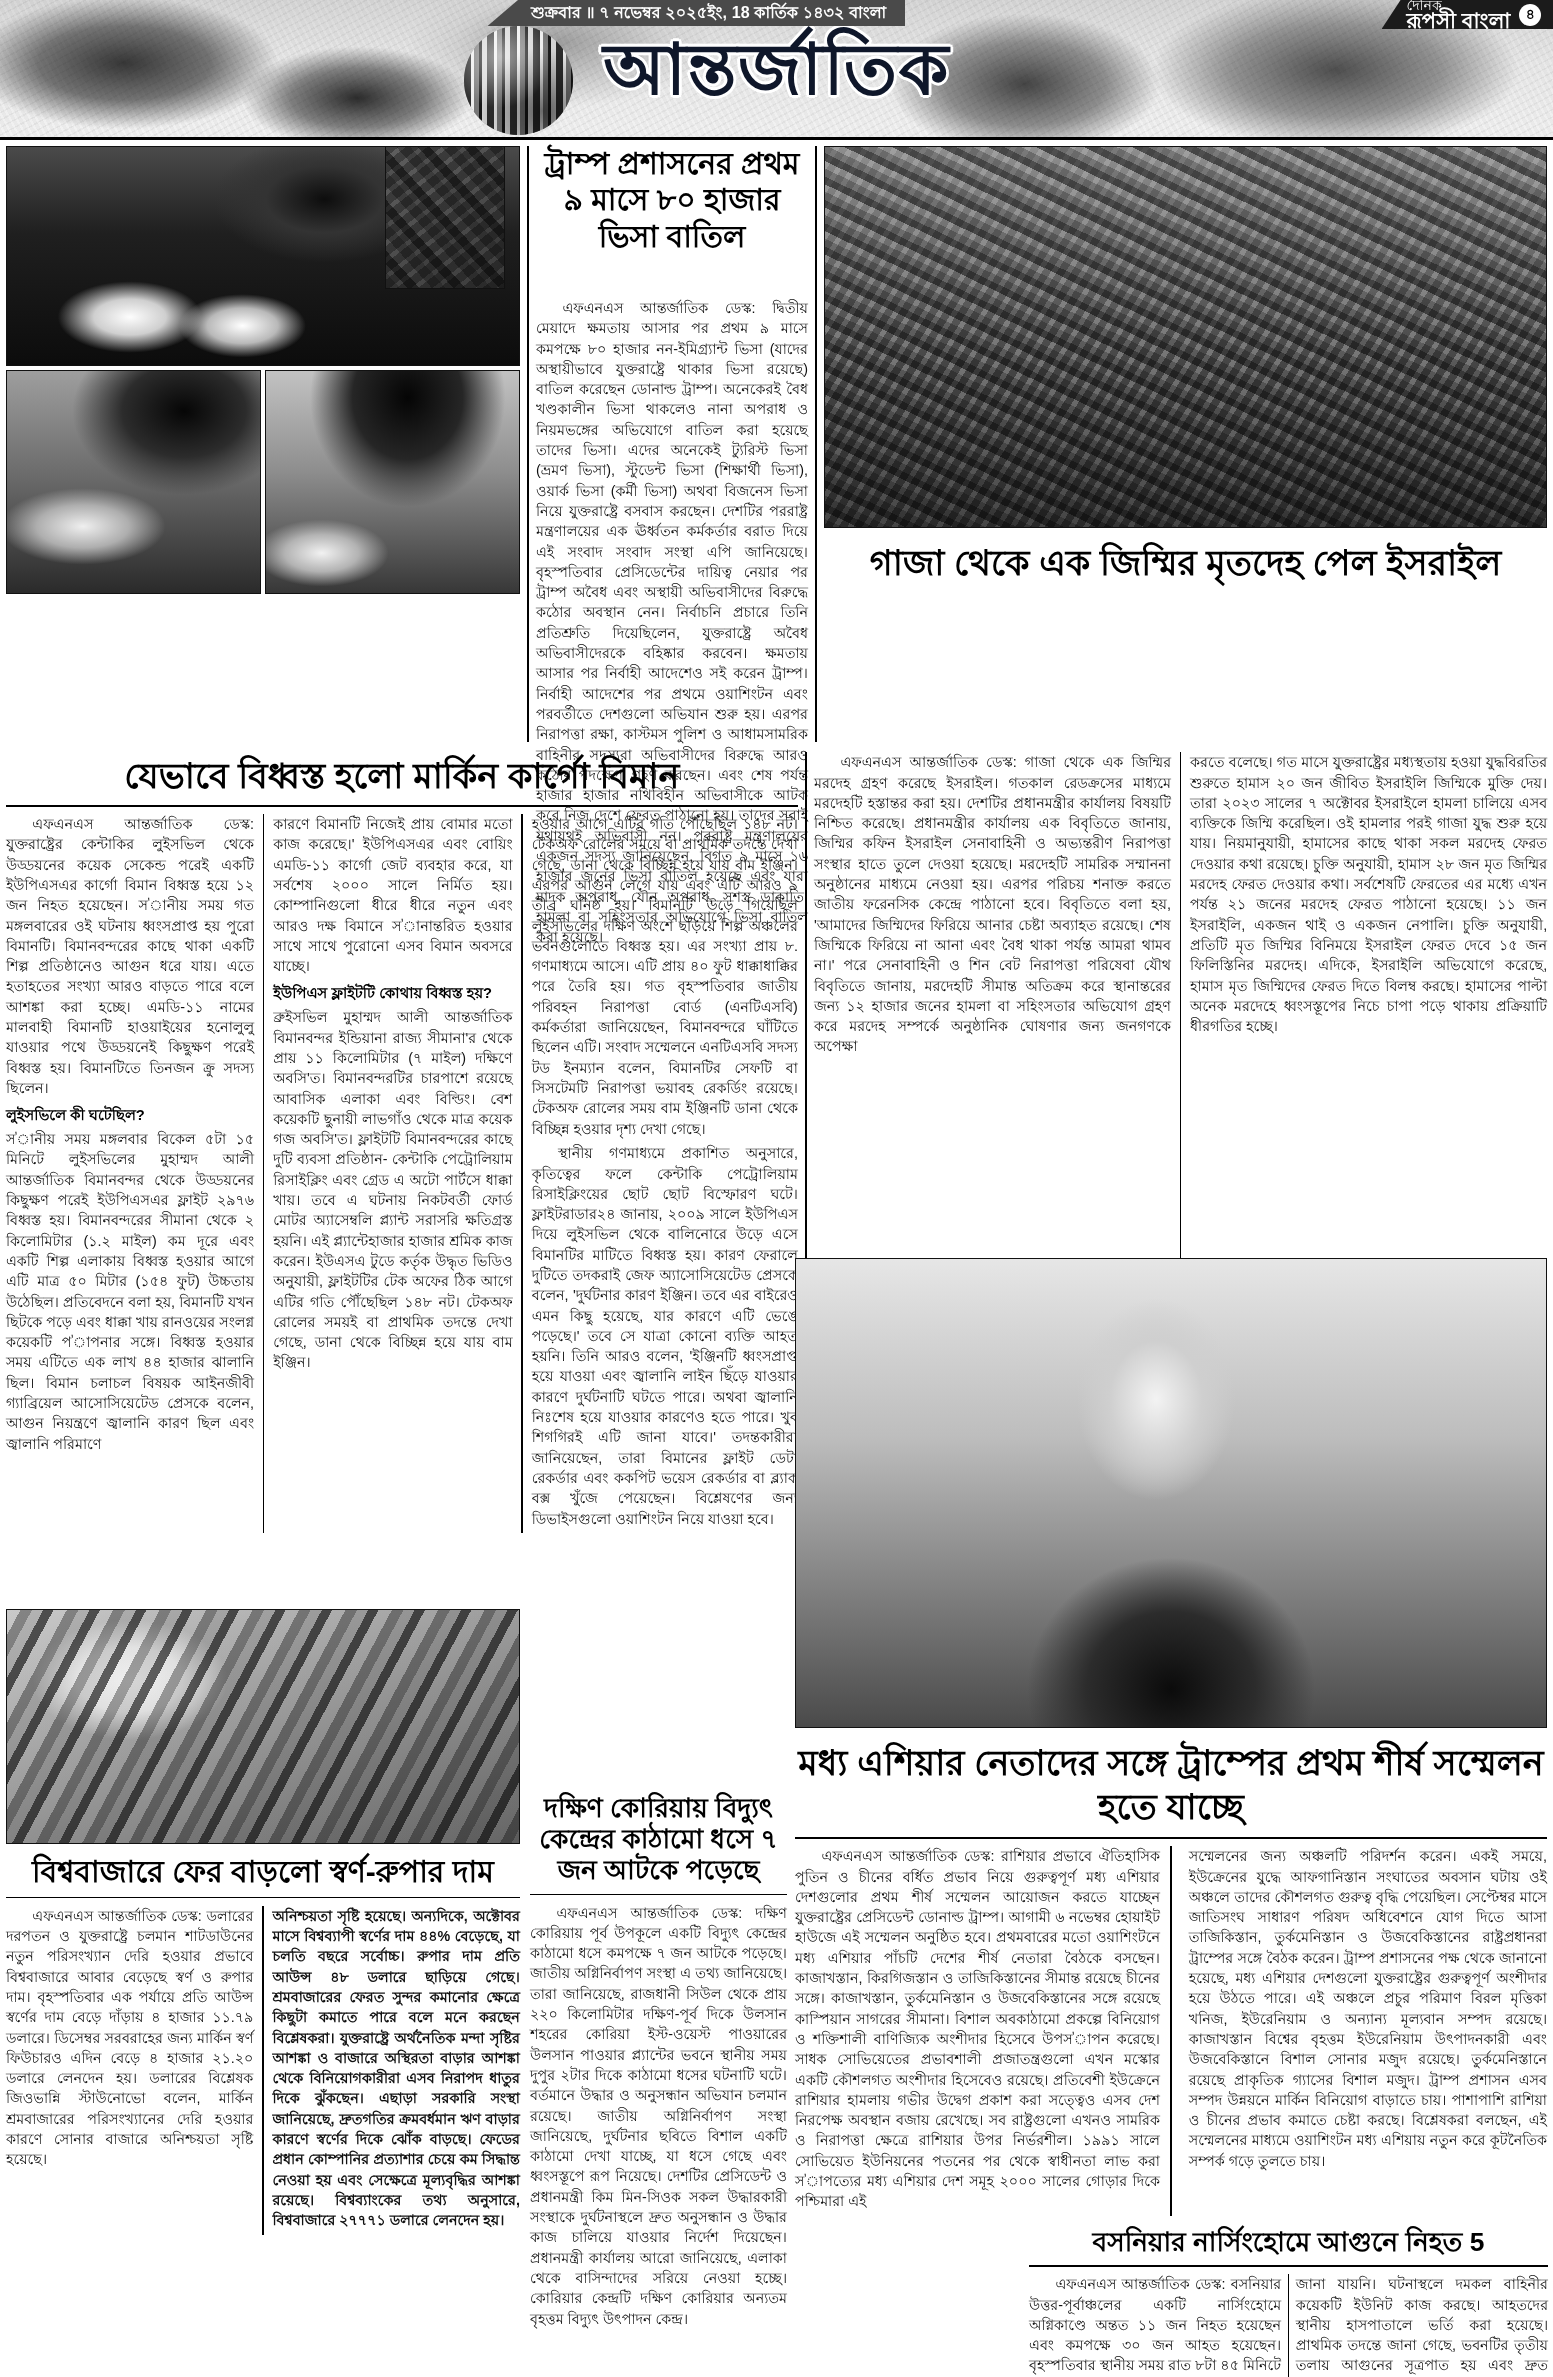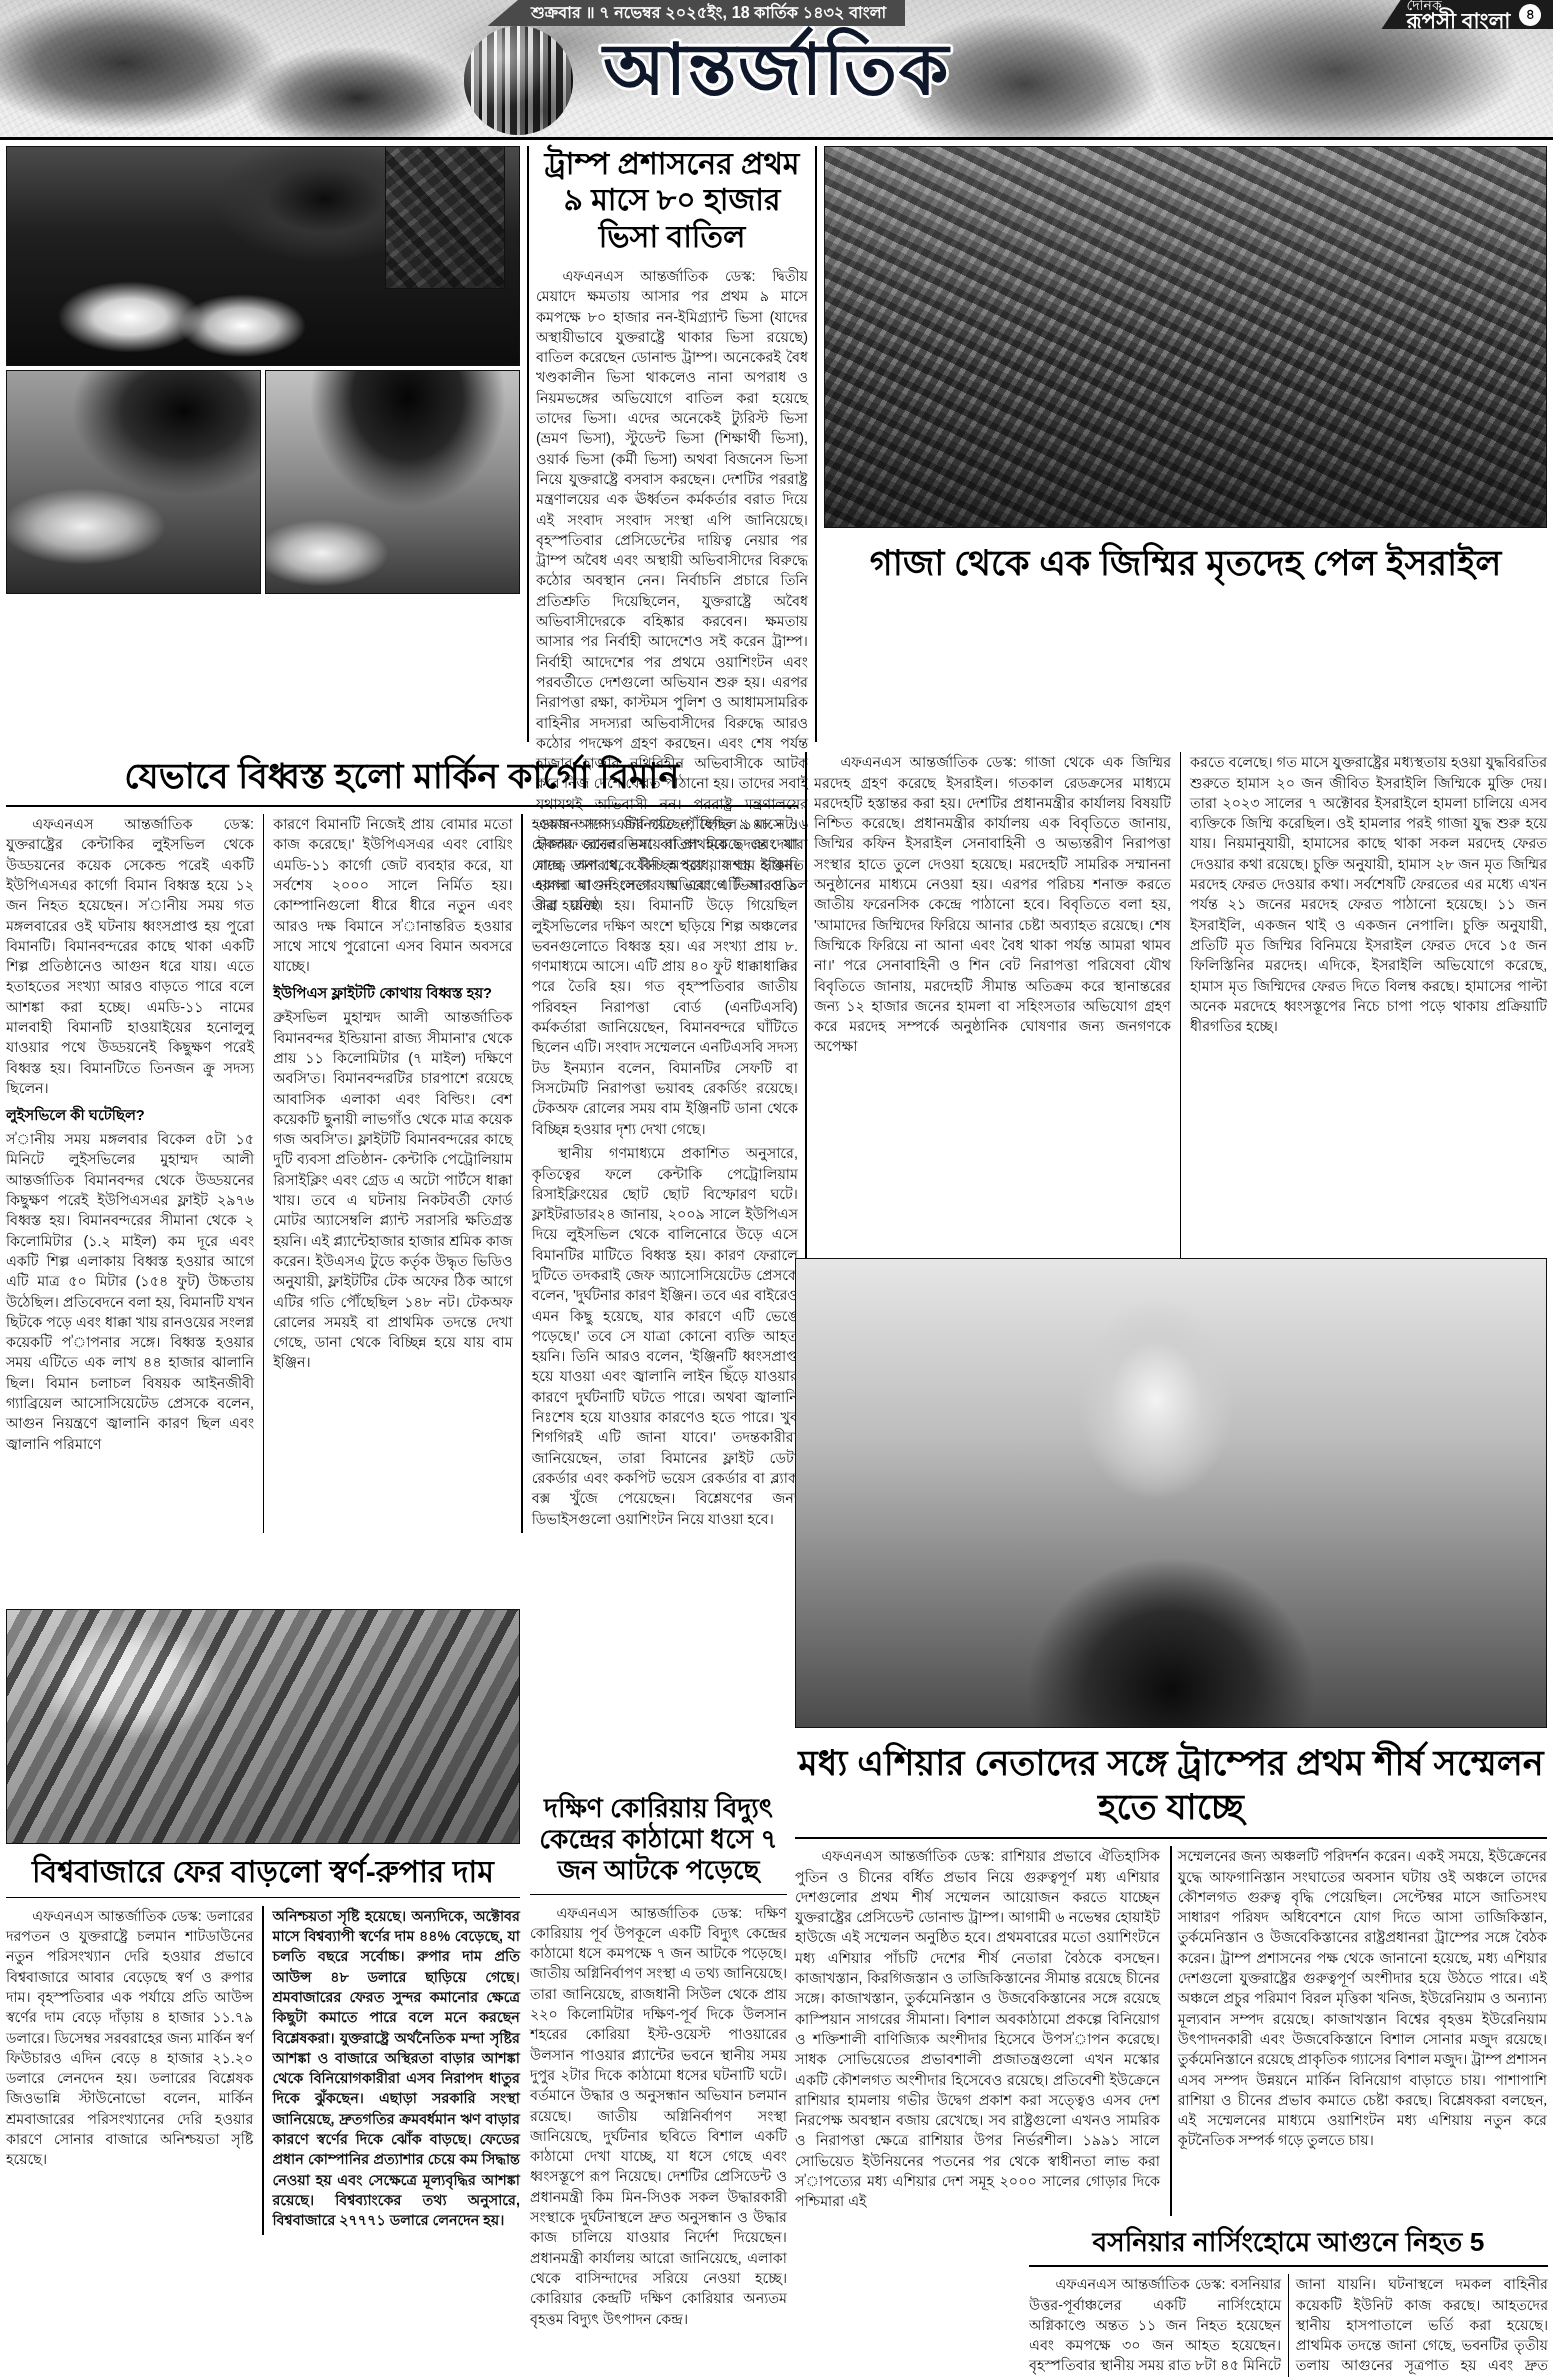--- a/index.html
+++ b/index.html
@@ -230,21 +230,21 @@
     <div style="width:514px; display:flex; flex-direction:column; gap:4.4px;">
       <div class="photo ph-fire1" style="height:220px;"></div>
       <div style="display:flex; gap:4.4px; height:224px;">
         <div class="photo ph-fire2" style="width:50%;"></div>
         <div class="photo ph-fire3" style="width:50%;"></div>
       </div>
     </div>
 
     <div class="col-rule" style="margin:0 7.3px;"></div>
 
-    <div style="width:272px; display:flex; flex-direction:column;">
+    <div style="width:272px; display:flex; flex-direction:column;gap:32px;">
 
       <h2 class="hl hl-lg" style="margin-bottom:10.3px; line-height:1.22;">ট্রাম্প প্রশাসনের প্রথম ৯ মাসে ৮০ হাজার ভিসা বাতিল</h2>
       <div class="body-txt">
         <p>এফএনএস আন্তর্জাতিক ডেস্ক: দ্বিতীয় মেয়াদে ক্ষমতায় আসার পর প্রথম ৯ মাসে কমপক্ষে ৮০ হাজার নন-ইমিগ্র্যান্ট ভিসা (যাদের অস্থায়ীভাবে যুক্তরাষ্ট্রে থাকার ভিসা রয়েছে) বাতিল করেছেন ডোনাল্ড ট্রাম্প। অনেকেরই বৈধ খণ্ডকালীন ভিসা থাকলেও নানা অপরাধ ও নিয়মভঙ্গের অভিযোগে বাতিল করা হয়েছে তাদের ভিসা। এদের অনেকেই ট্যুরিস্ট ভিসা (ভ্রমণ ভিসা), স্টুডেন্ট ভিসা (শিক্ষার্থী ভিসা), ওয়ার্ক ভিসা (কর্মী ভিসা) অথবা বিজনেস ভিসা নিয়ে যুক্তরাষ্ট্রে বসবাস করছেন। দেশটির পররাষ্ট্র মন্ত্রণালয়ের এক ঊর্ধ্বতন কর্মকর্তার বরাত দিয়ে এই সংবাদ সংবাদ সংস্থা এপি জানিয়েছে। বৃহস্পতিবার প্রেসিডেন্টের দায়িত্ব নেয়ার পর ট্রাম্প অবৈধ এবং অস্থায়ী অভিবাসীদের বিরুদ্ধে কঠোর অবস্থান নেন। নির্বাচনি প্রচারে তিনি প্রতিশ্রুতি দিয়েছিলেন, যুক্তরাষ্ট্রে অবৈধ অভিবাসীদেরকে বহিষ্কার করবেন। ক্ষমতায় আসার পর নির্বাহী আদেশেও সই করেন ট্রাম্প। নির্বাহী আদেশের পর প্রথমে ওয়াশিংটন এবং পরবর্তীতে দেশগুলো অভিযান শুরু হয়। এরপর নিরাপত্তা রক্ষা, কাস্টমস পুলিশ ও আধামসামরিক বাহিনীর সদস্যরা অভিবাসীদের বিরুদ্ধে আরও কঠোর পদক্ষেপ গ্রহণ করছেন। এবং শেষ পর্যন্ত হাজার হাজার নথিবিহীন অভিবাসীকে আটক করে নিজ দেশে ফেরত পাঠানো হয়। তাদের সবাই যথাযথই অভিবাসী নন। পররাষ্ট্র মন্ত্রণালয়ের একজন সদস্য জানিয়েছেন, বিগত ৯ মাসে ১৬ হাজার জনের ভিসা বাতিল হয়েছে এবং যারা মাদক অপরাধ, যৌন অপরাধ, সশস্ত্র ডাকাতি, হামলা বা সহিংসতার অভিযোগে ভিসা বাতিল করা হয়েছে।</p>
       </div>
     </div>
 
     <div class="col-rule" style="margin:0 7.3px;"></div>
 
     <div style="flex:1; display:flex; flex-direction:column;">
@@ -343,21 +343,21 @@
     <div class="photo ph-trump" style="height:470px;"></div>
     <h2 class="hl hl-xl" style="margin-top:13.2px; line-height:1.25;">মধ্য এশিয়ার নেতাদের সঙ্গে ট্রাম্পের প্রথম শীর্ষ সম্মেলন হতে যাচ্ছে</h2>
     <div class="hr-thin" style="margin:8.8px 0 7.3px;"></div>
     <div style="display:flex;">
       <div style="width:50%; padding-right:10.3px;">
         <div class="body-txt">
             <p>এফএনএস আন্তর্জাতিক ডেস্ক: রাশিয়ার প্রভাবে ঐতিহাসিক পুতিন ও চীনের বর্ধিত প্রভাব নিয়ে গুরুত্বপূর্ণ মধ্য এশিয়ার দেশগুলোর প্রথম শীর্ষ সম্মেলন আয়োজন করতে যাচ্ছেন যুক্তরাষ্ট্রের প্রেসিডেন্ট ডোনাল্ড ট্রাম্প। আগামী ৬ নভেম্বর হোয়াইট হাউজে এই সম্মেলন অনুষ্ঠিত হবে। প্রথমবারের মতো ওয়াশিংটনে মধ্য এশিয়ার পাঁচটি দেশের শীর্ষ নেতারা বৈঠকে বসছেন। কাজাখস্তান, কিরগিজস্তান ও তাজিকিস্তানের সীমান্ত রয়েছে চীনের সঙ্গে। কাজাখস্তান, তুর্কমেনিস্তান ও উজবেকিস্তানের সঙ্গে রয়েছে কাস্পিয়ান সাগরের সীমানা। বিশাল অবকাঠামো প্রকল্পে বিনিয়োগ ও শক্তিশালী বাণিজ্যিক অংশীদার হিসেবে উপস'াপন করেছে। সাধক সোভিয়েতের প্রভাবশালী প্রজাতন্ত্রগুলো এখন মস্কোর একটি কৌশলগত অংশীদার হিসেবেও রয়েছে। প্রতিবেশী ইউক্রেনে রাশিয়ার হামলায় গভীর উদ্বেগ প্রকাশ করা সত্ত্বেও এসব দেশ নিরপেক্ষ অবস্থান বজায় রেখেছে। সব রাষ্ট্রগুলো এখনও সামরিক ও নিরাপত্তা ক্ষেত্রে রাশিয়ার উপর নির্ভরশীল। ১৯৯১ সালে সোভিয়েত ইউনিয়নের পতনের পর থেকে স্বাধীনতা লাভ করা স'াপত্যের মধ্য এশিয়ার দেশ সমূহ ২০০০ সালের গোড়ার দিকে পশ্চিমারা এই</p>
           </div>
       </div>
       <div class="col-rule"></div>
-      <div style="width:50%; padding-left:6px;font-family:Liberation Serif, serif;">
+      <div style="width:50%; padding-left:17px;">
         <div class="body-txt">
             <p style="text-indent:0">সম্মেলনের জন্য অঞ্চলটি পরিদর্শন করেন। একই সময়ে, ইউক্রেনের যুদ্ধে আফগানিস্তান সংঘাতের অবসান ঘটায় ওই অঞ্চলে তাদের কৌশলগত গুরুত্ব বৃদ্ধি পেয়েছিল। সেপ্টেম্বর মাসে জাতিসংঘ সাধারণ পরিষদ অধিবেশনে যোগ দিতে আসা তাজিকিস্তান, তুর্কমেনিস্তান ও উজবেকিস্তানের রাষ্ট্রপ্রধানরা ট্রাম্পের সঙ্গে বৈঠক করেন। ট্রাম্প প্রশাসনের পক্ষ থেকে জানানো হয়েছে, মধ্য এশিয়ার দেশগুলো যুক্তরাষ্ট্রের গুরুত্বপূর্ণ অংশীদার হয়ে উঠতে পারে। এই অঞ্চলে প্রচুর পরিমাণ বিরল মৃত্তিকা খনিজ, ইউরেনিয়াম ও অন্যান্য মূল্যবান সম্পদ রয়েছে। কাজাখস্তান বিশ্বের বৃহত্তম ইউরেনিয়াম উৎপাদনকারী এবং উজবেকিস্তানে বিশাল সোনার মজুদ রয়েছে। তুর্কমেনিস্তানে রয়েছে প্রাকৃতিক গ্যাসের বিশাল মজুদ। ট্রাম্প প্রশাসন এসব সম্পদ উন্নয়নে মার্কিন বিনিয়োগ বাড়াতে চায়। পাশাপাশি রাশিয়া ও চীনের প্রভাব কমাতে চেষ্টা করছে। বিশ্লেষকরা বলছেন, এই সম্মেলনের মাধ্যমে ওয়াশিংটন মধ্য এশিয়ায় নতুন করে কূটনৈতিক সম্পর্ক গড়ে তুলতে চায়।</p>
           </div>
       </div>
     </div>
   </div>
 
   <div style="position:absolute; left:1029px; top:2087px; width:519px;">
     <h2 class="hl hl-md" style="text-align:center;">বসনিয়ার নার্সিংহোমে আগুনে নিহত 5</h2>
     <div class="hr-thin" style="margin:7.3px 0;"></div>

